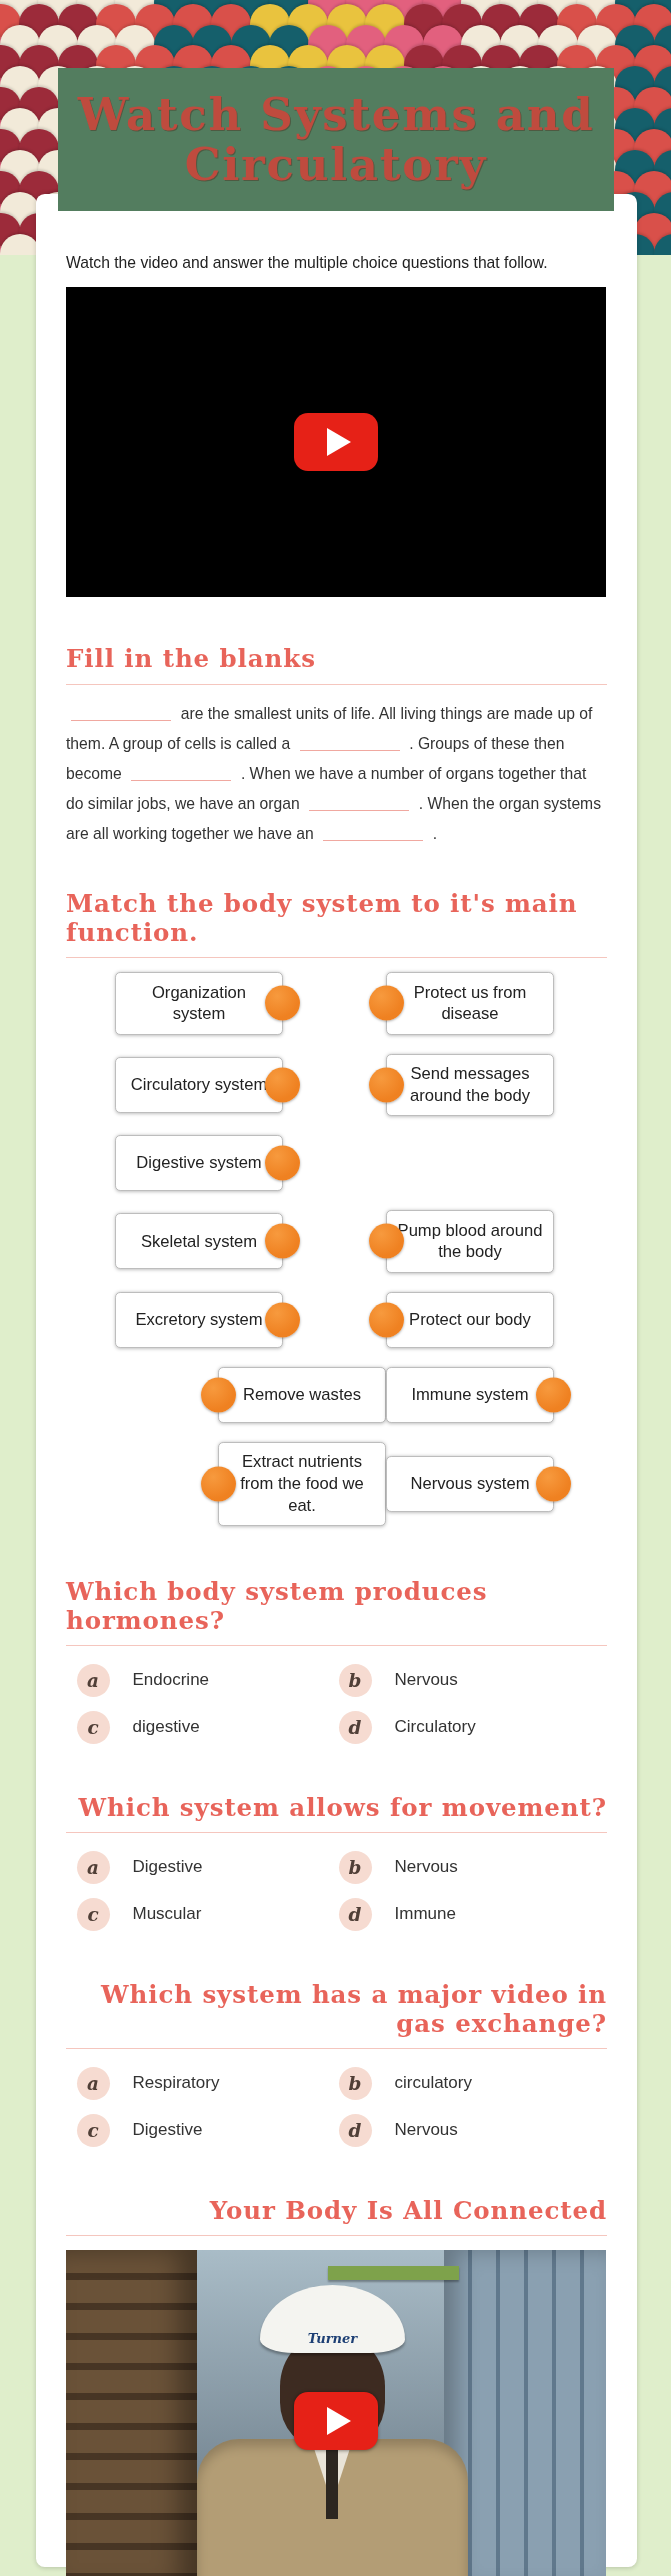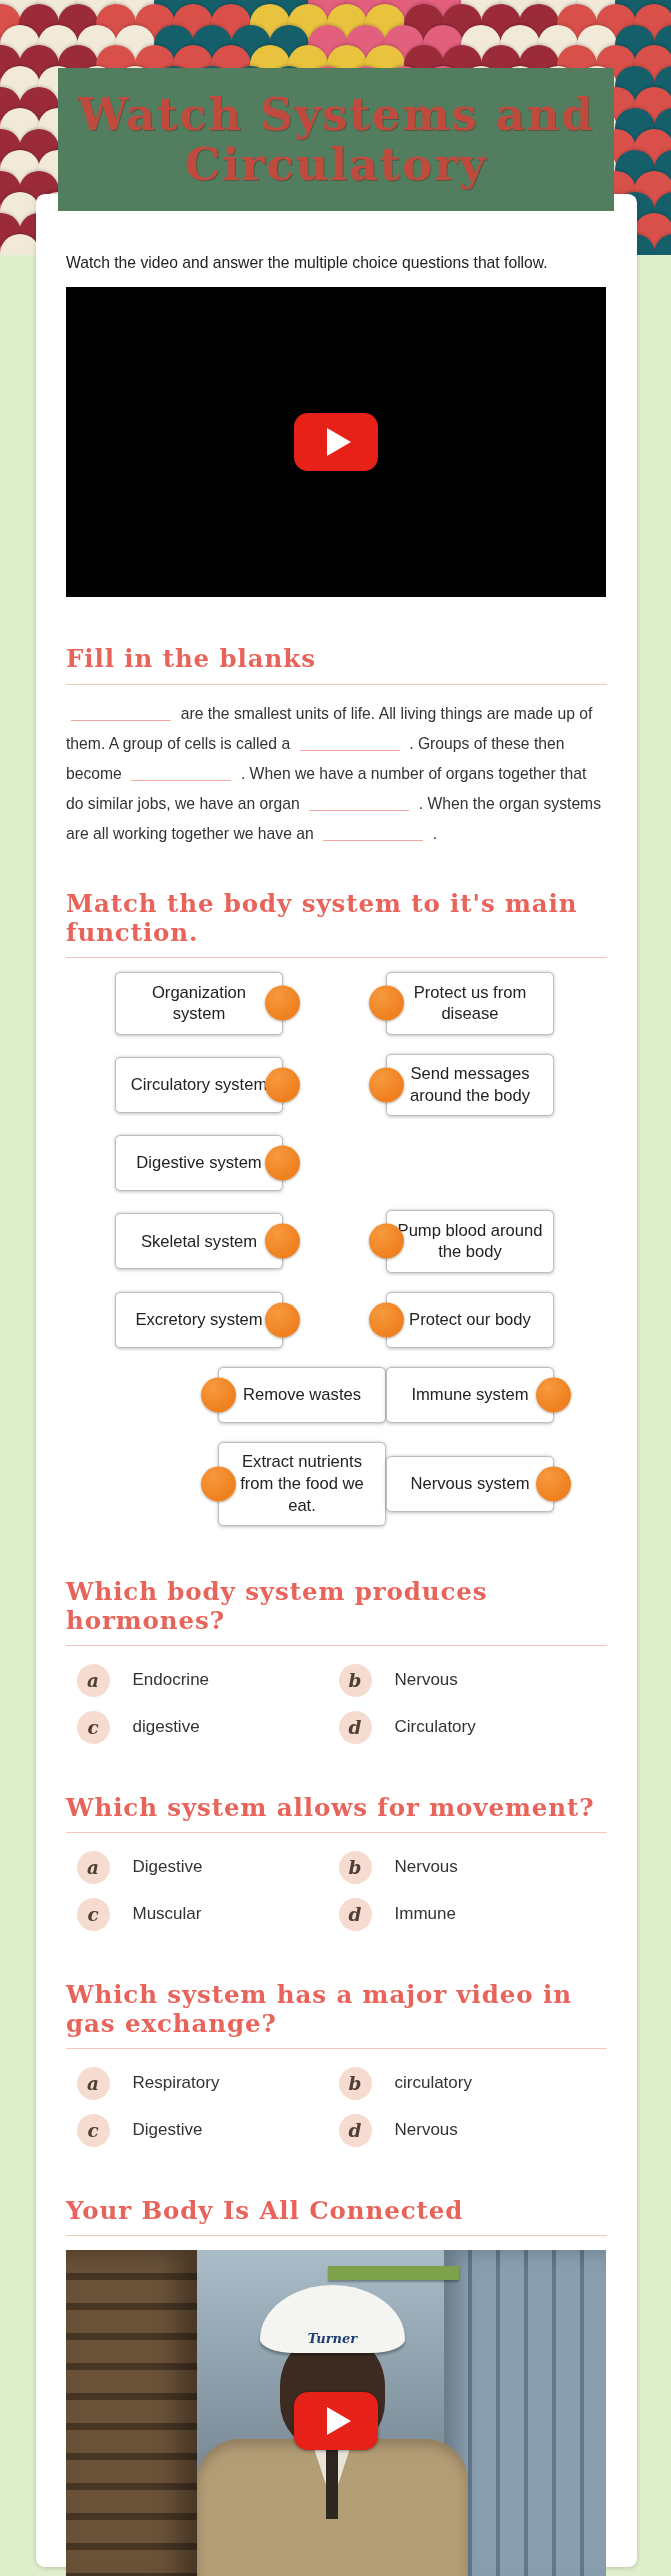--- a/index.html
+++ b/index.html
@@ -54,21 +54,21 @@
     width:0; height:0; border-top:14px solid transparent;
     border-bottom:14px solid transparent; border-left:24.5px solid #ffffff;
     margin-left:5.2px;
   }
   
   .sec-head {
     font-family:"DejaVu Serif", serif; font-weight:bold;
     font-size:24.5px; letter-spacing:0.9px; color:#e8645a;
     border-bottom:1.7px solid #f5c6be; padding-bottom:10.5px;
   }
-  .mt-lg { margin-top:49px; }
+  .mt-lg { margin-top:49px;text-align:right; }
   .mt-fill { margin-top:47px; }
   .mt-match { margin-top:40px; }
   .mt-q1 { margin-top:51px; }
   
   .fill-para { margin-top:14px; font-size:15.7px; line-height:30px; color:#333; }
   .blank {
     display:inline-block; width:100px; height:17.5px; margin:0 5.2px;
     border-bottom:1.7px solid #f0a8a0; vertical-align:-2.6px;
   }
   

